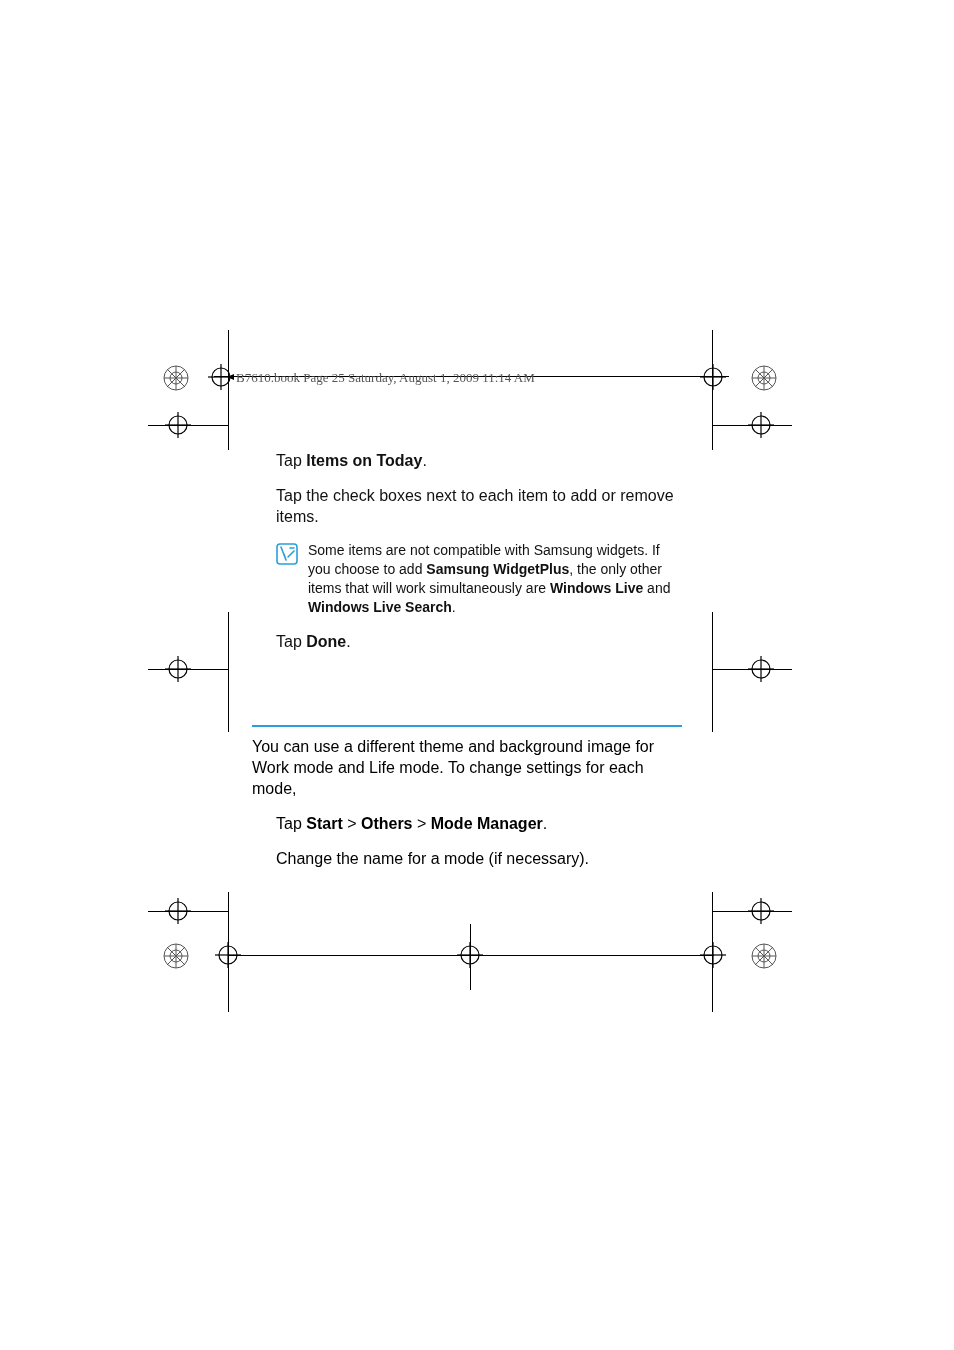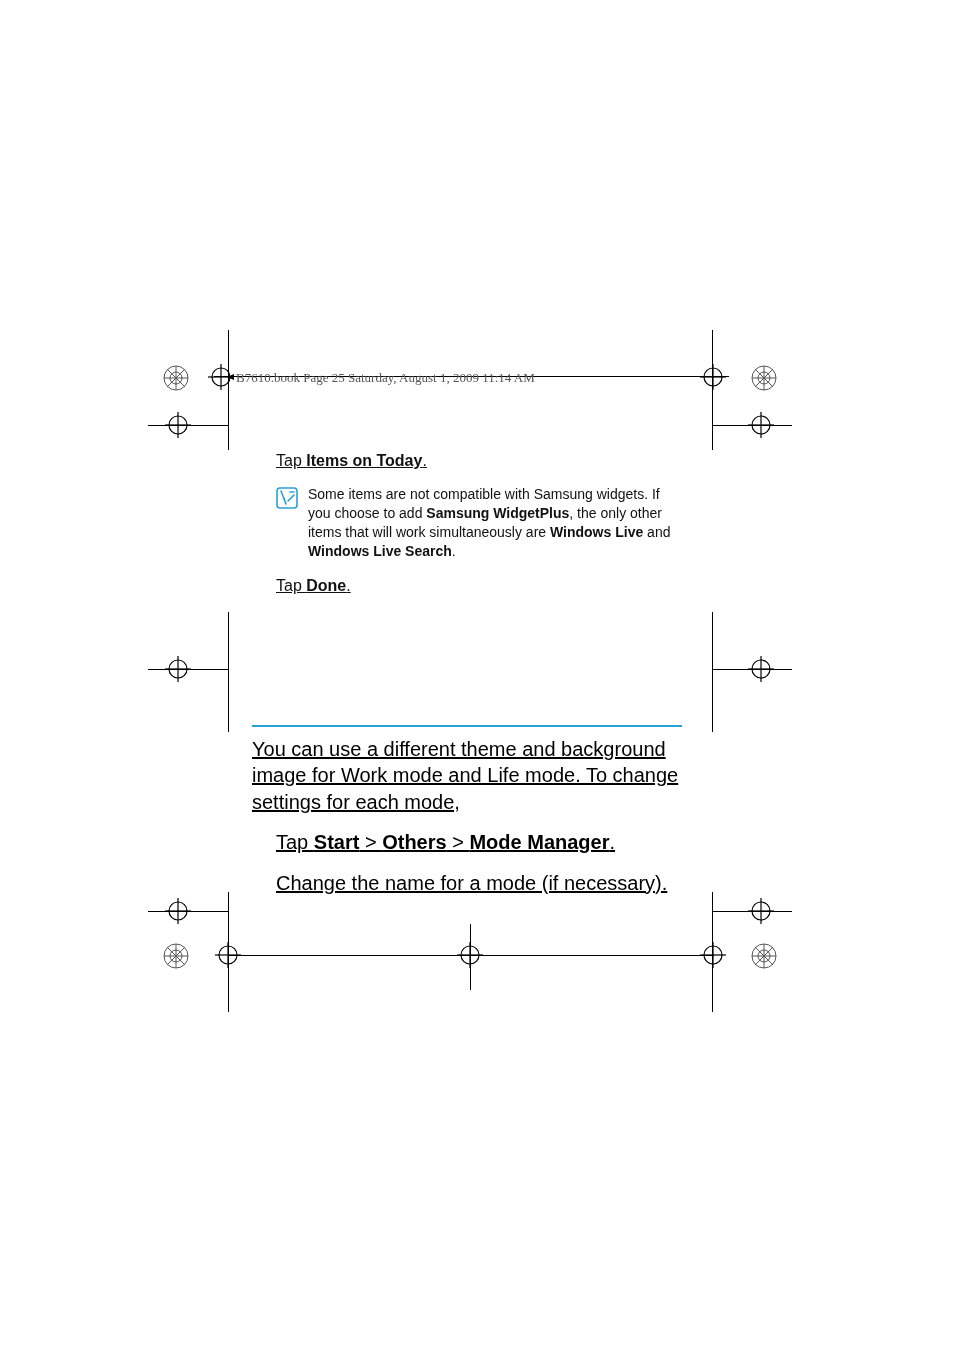--- a/index.html
+++ b/index.html
@@ -13,29 +13,29 @@
   .radial { width: 28px; height: 28px; }
 
   .hline { position: absolute; height: 1px; background: #000; }
   .vline { position: absolute; width: 1px; background: #000; }
 
   
   .header-text { position: absolute; left: 236px; top: 358px; font-family: Georgia, "Times New Roman", serif; font-size: 13px; color: #555; }
 
   
   .content { position: absolute; left: 276px; top: 438px; width: 404px; font-size: 16px; line-height: 1.32; color: #111; }
-  .content .step { margin-bottom: 14px; text-decoration: underline; }
+  .content .step { margin-bottom: 14px; }
   .bold { font-weight: 700; }
   .note-row { display: flex; gap: 10px; margin-bottom: 14px; }
   .note-icon-wrap { flex: 0 0 22px; padding-top: 2px; }
   .note-text { font-size: 14px; line-height: 1.35; color: #111; }
 
   .sep { position: absolute; left: 252px; top: 713px; width: 430px; height: 0; border-top: 2px solid #2aa0d8; }
 
-  .content2 { position: absolute; left: 252px; top: 724px; width: 428px; font-size: 20px; line-height: 1.32; text-decoration: underline; }
+  .content2 { position: absolute; left: 252px; top: 724px; width: 428px; font-size: 16px; line-height: 1.32; }
   .content2 .intro { margin-bottom: 14px; }
   .content2 .step { margin-left: 24px; margin-bottom: 14px; }
 
 </style>
 </head>
 <body>
 <div class="page">
 
 <div class="hline" style="left:214px; top:364px; width:515px;"></div>
 
@@ -192,20 +192,21 @@
 <div class="vline" style="left:470px; top:912px; height:66px;"></div>
 
 <div class="hline" style="left:228px; top:943px; width:486px;"></div>
 
 <div class="header-text">B7610.book  Page 25  Saturday, August 1, 2009  11:14 AM</div>
 
 <div class="content">
   <div class="step">
     <span>Tap </span><span class="bold">Items on Today</span><span>.</span>
   </div>
+  <div class="step">Tap the check boxes next to each item to add or remove items.</div>
 
   <div class="note-row">
     <div class="note-icon-wrap">
       <svg width="22" height="22" viewBox="0 0 22 22">
         <rect x="1" y="1" width="20" height="20" rx="3" fill="none" stroke="#2aa0d8" stroke-width="1.6"></rect>
         <path d="M5 4 L10 17 M10 17 L8 11 M14 5 L18 5 M12 14 L18 8" stroke="#2aa0d8" stroke-width="1.6" fill="none" stroke-linecap="round"></path>
       </svg>
     </div>
     <div class="note-text">
       <span>Some items are not compatible with Samsung widgets. If you choose to add </span><span class="bold">Samsung WidgetPlus</span><span>, the only other items that will work simultaneously are </span><span class="bold">Windows Live</span><span> and </span><span class="bold">Windows Live Search</span><span>.</span>

